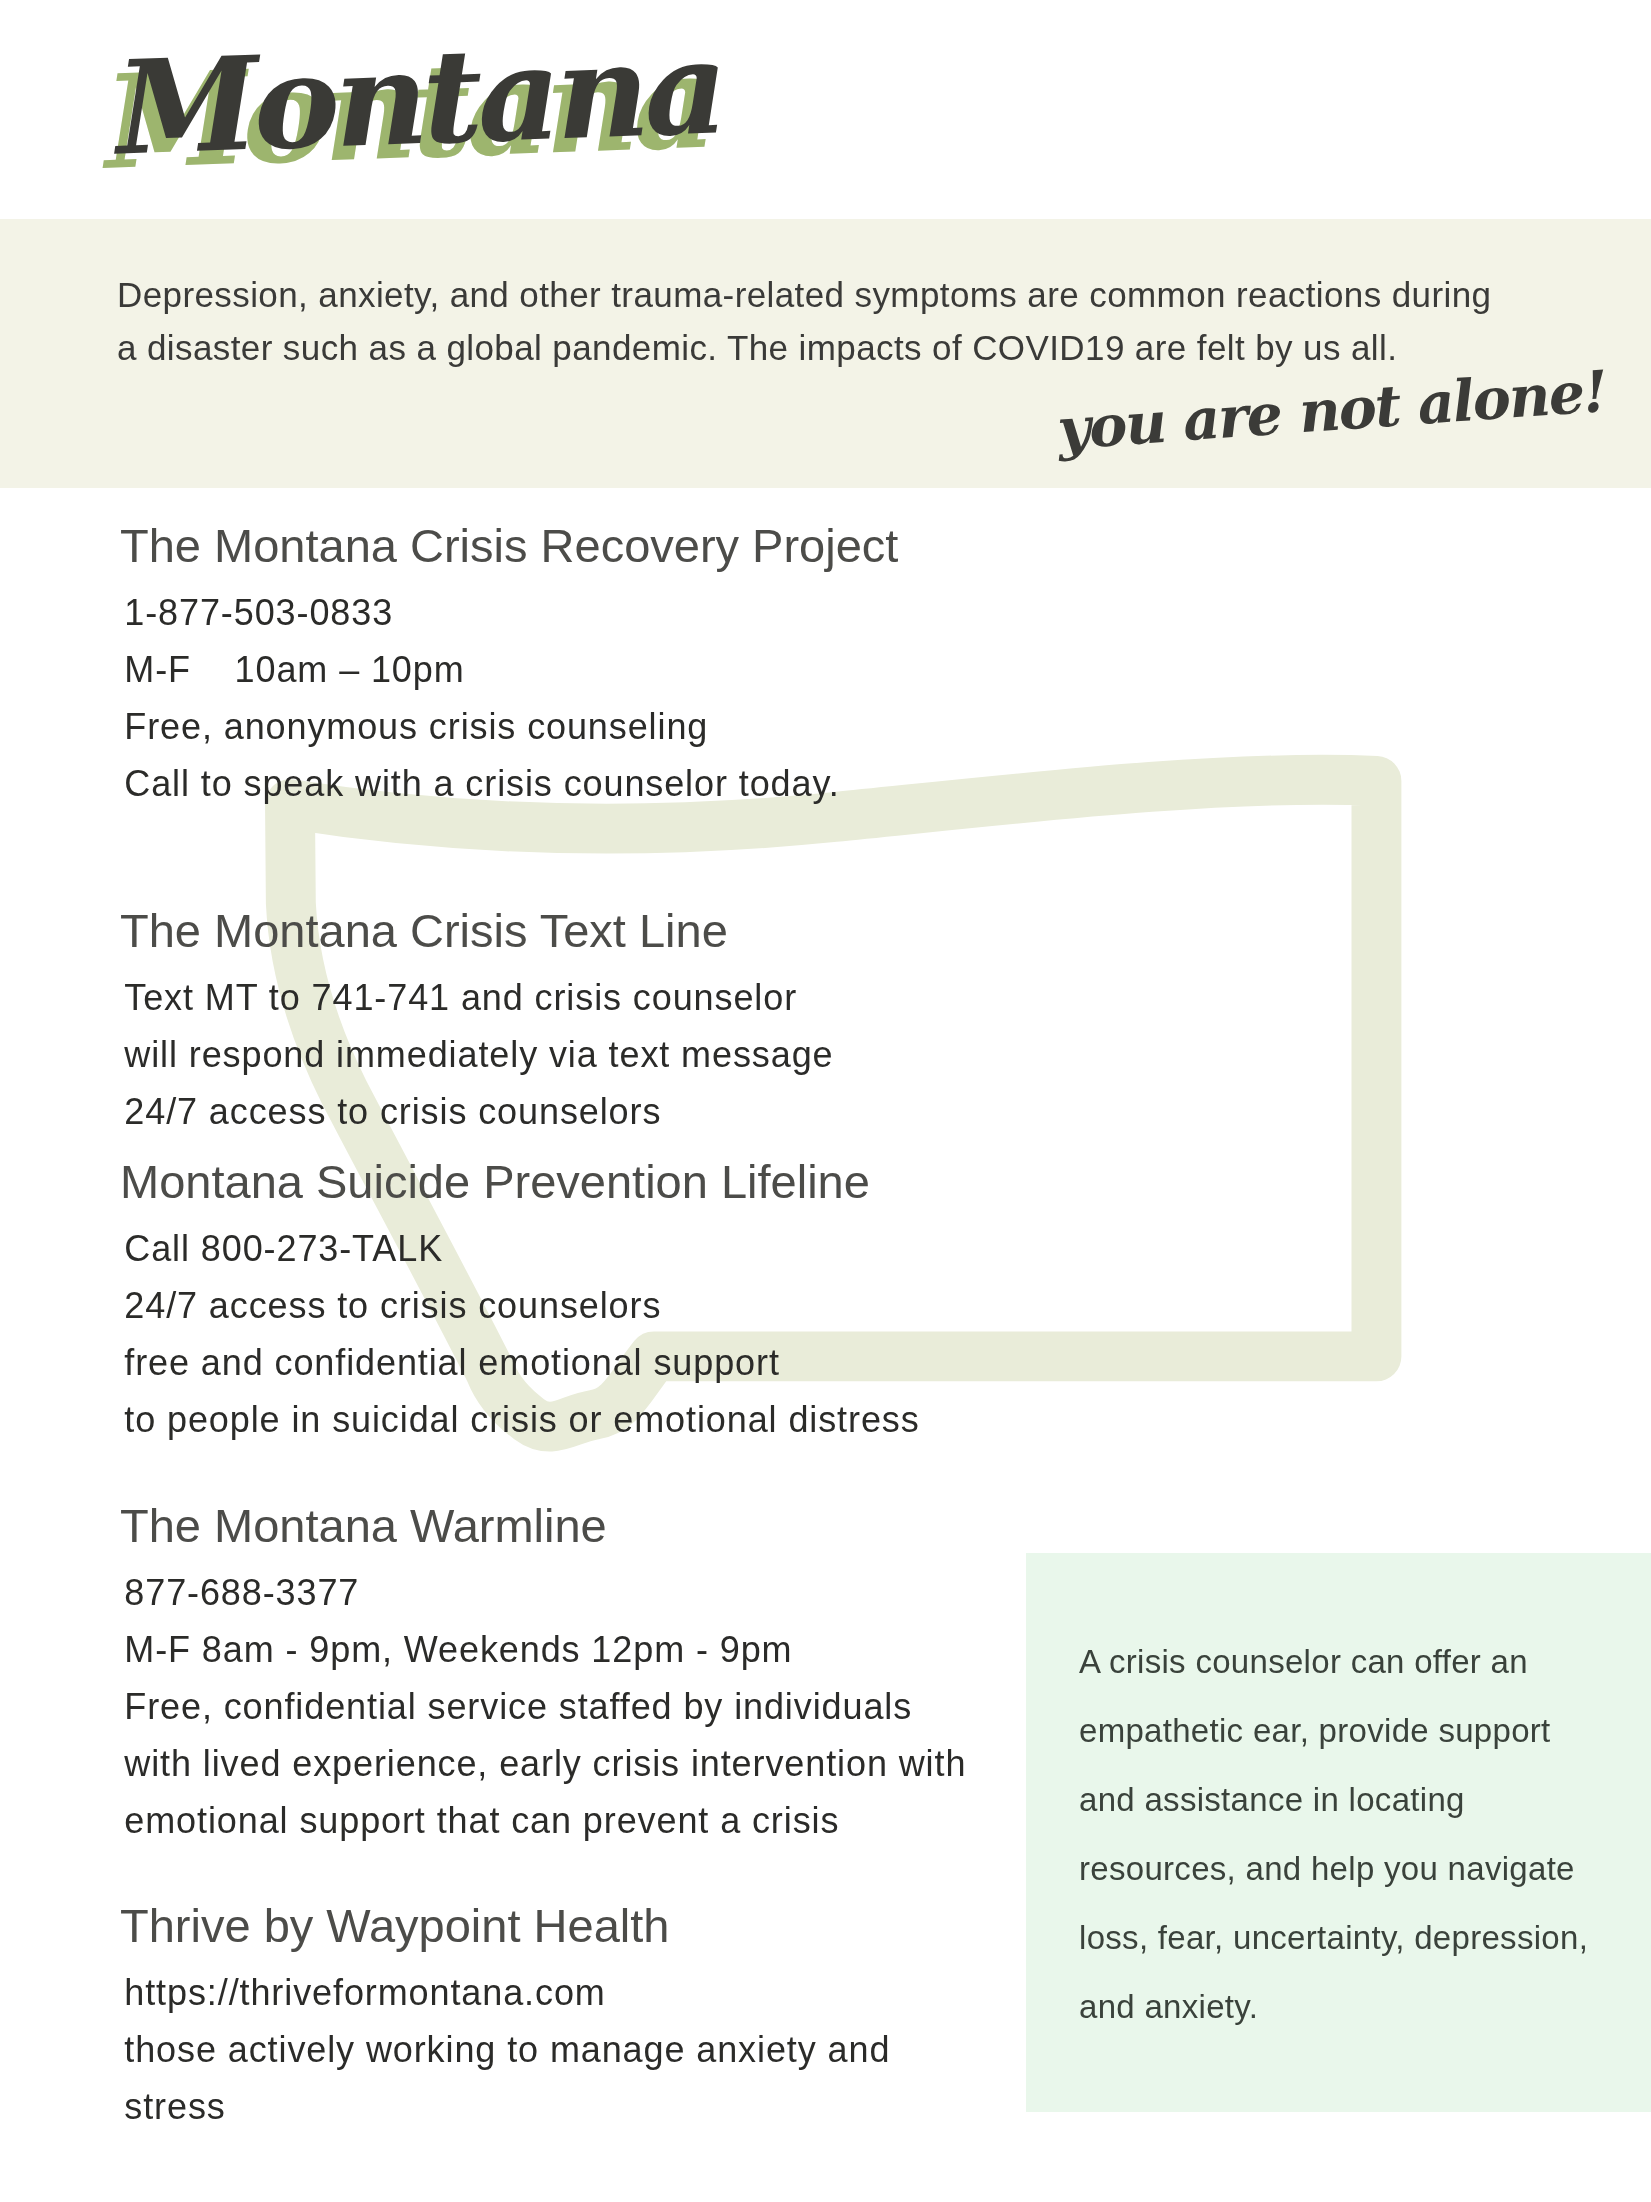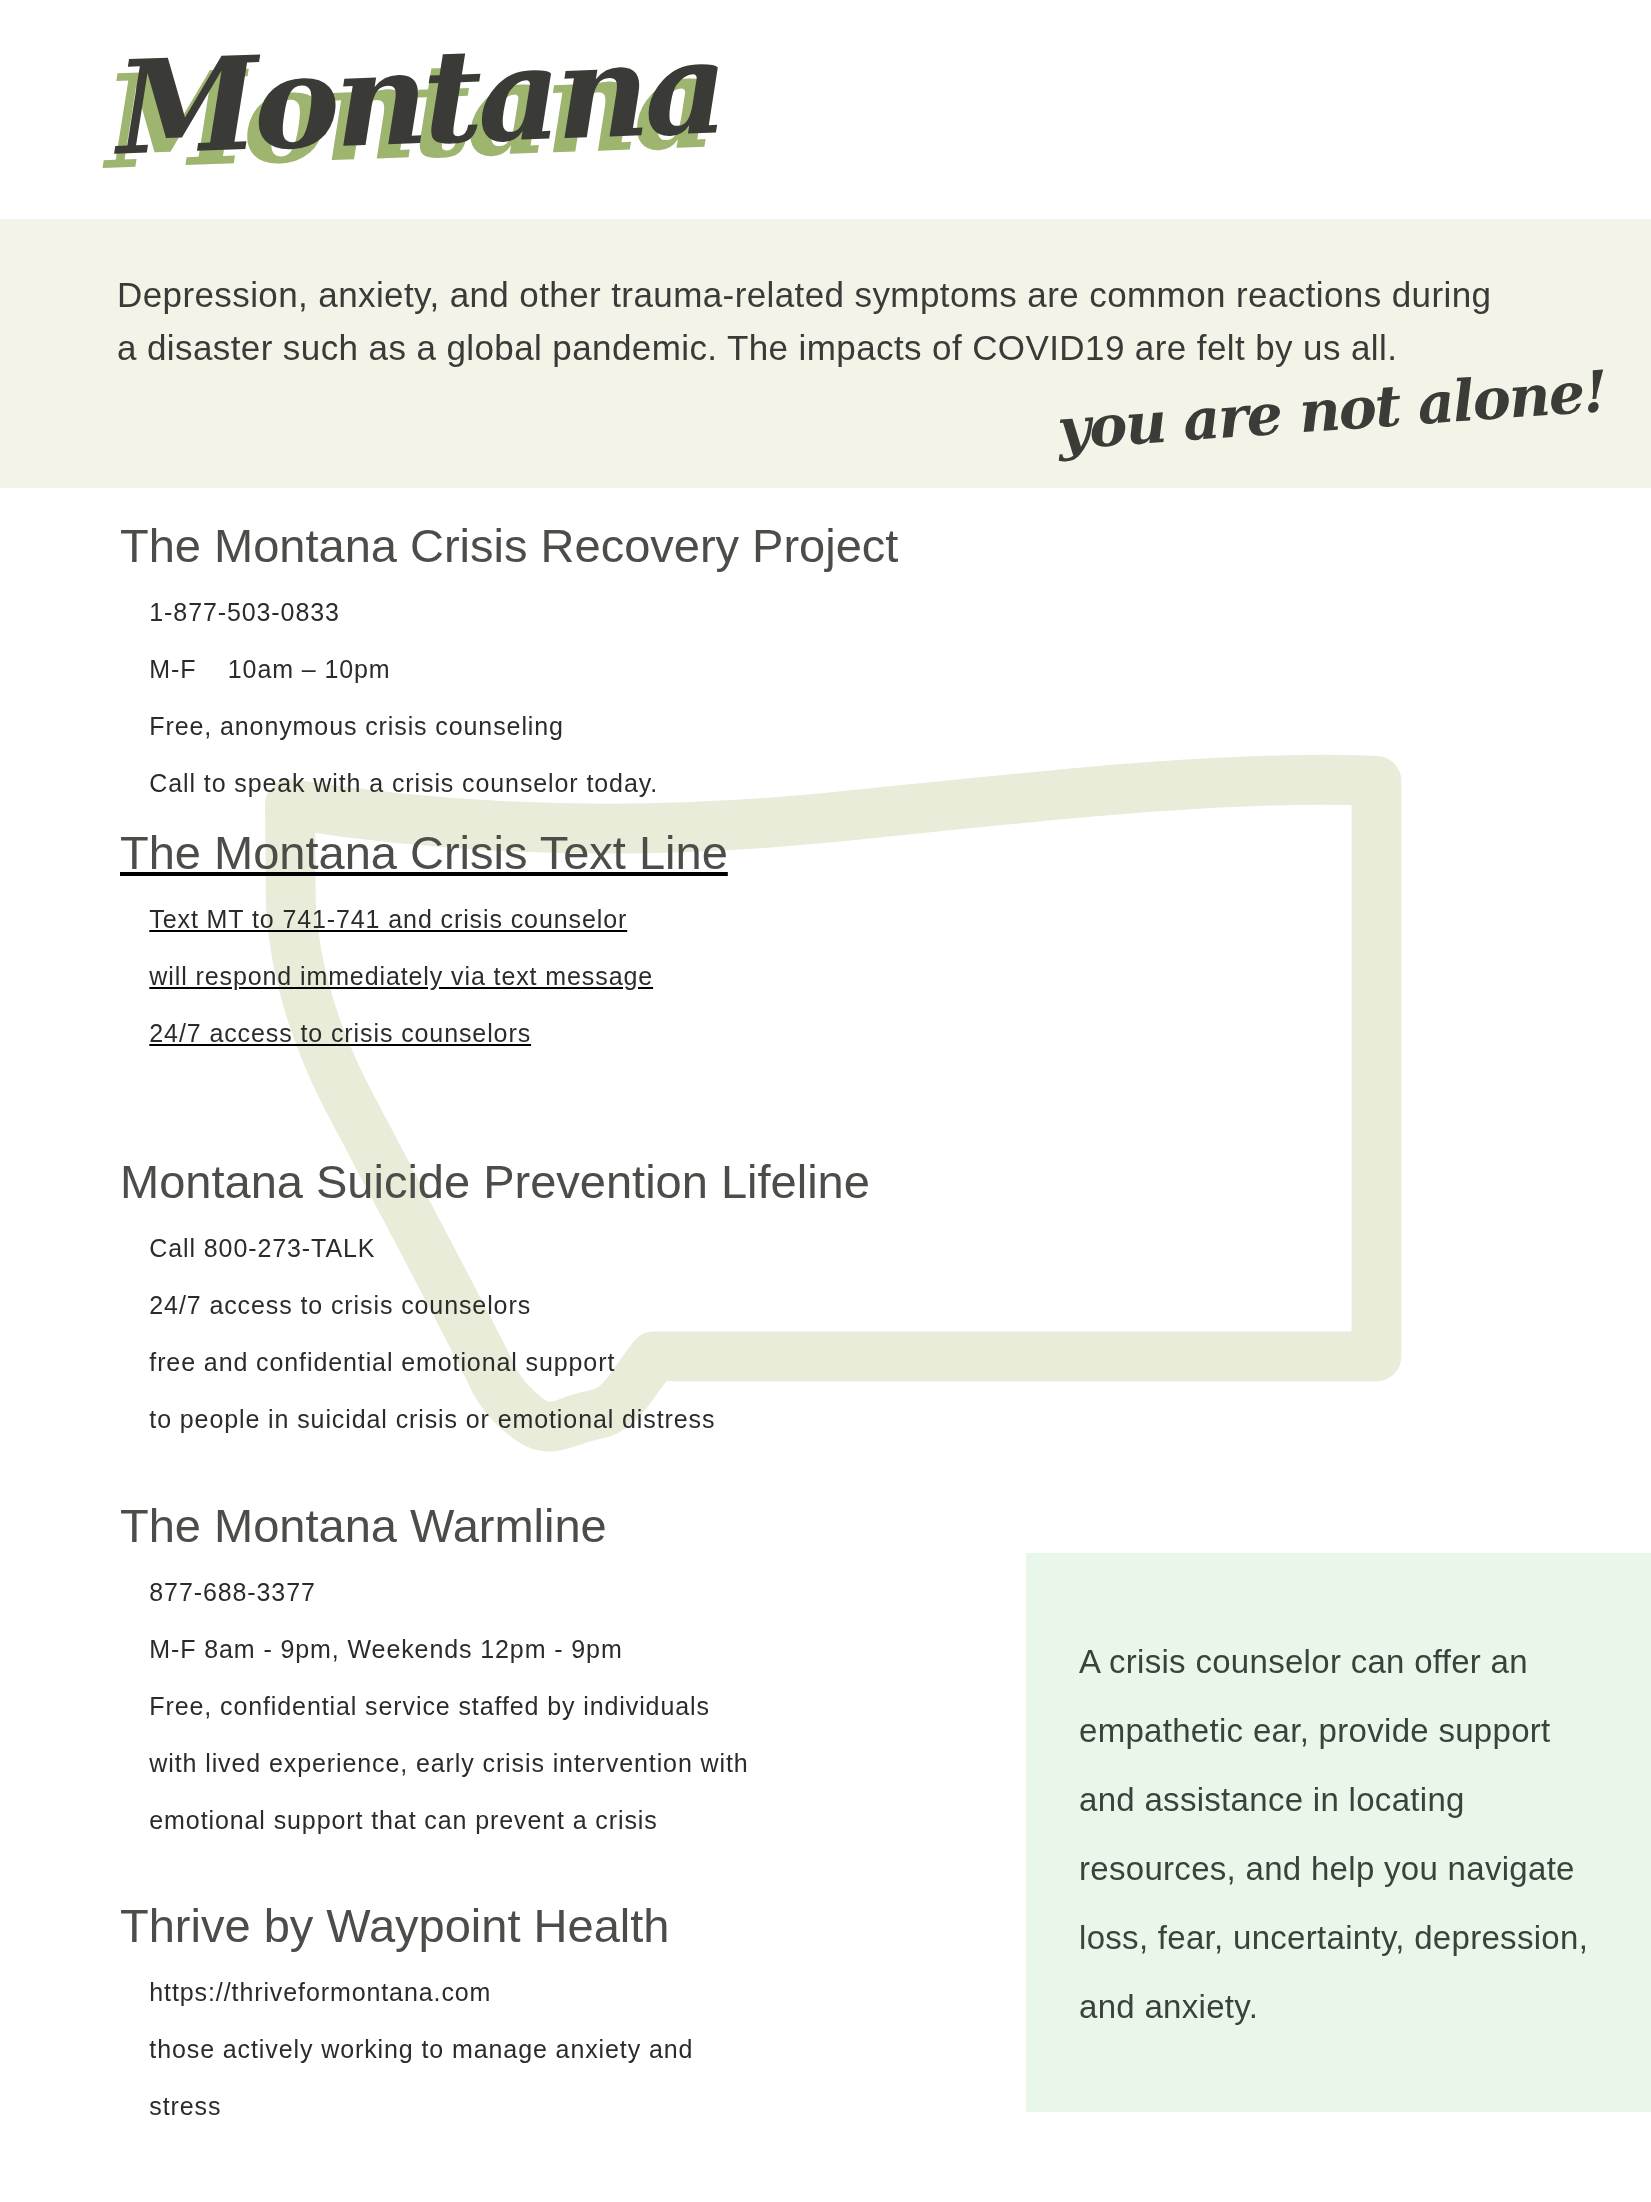--- a/index.html
+++ b/index.html
@@ -57,25 +57,25 @@
   .watermark{position:absolute;left:232px;top:731px;width:1205px;height:757px;}
 
   
   .section{position:absolute;left:120px;}
   .section h2{
     font-size:47px;line-height:62px;font-weight:400;
     color:var(--heading);letter-spacing:0;white-space:pre;
   }
   .section .lines{margin-top:6.9px;padding-left:4.3px;}
   .section .ln{
-    font-size:25px;line-height:57px;letter-spacing:0.9px;
-    color:var(--body);white-space:pre;margin-left:25px;
+    font-size:36px;line-height:57px;letter-spacing:0.9px;
+    color:var(--body);white-space:pre;
   }
   .s1{top:515px;}
-  .s2{top:822px;text-decoration:underline;}
+  .s2{top:900px;}
   .s3{top:1151px;}
   .s4{top:1495px;}
   .s5{top:1895px;}
 
   
   .info-box{
     position:absolute;left:1026px;top:1553px;width:683px;height:559px;
     background:var(--box-bg);
   }
   .info-box .inner{padding:74px 31px 0 53px;}

